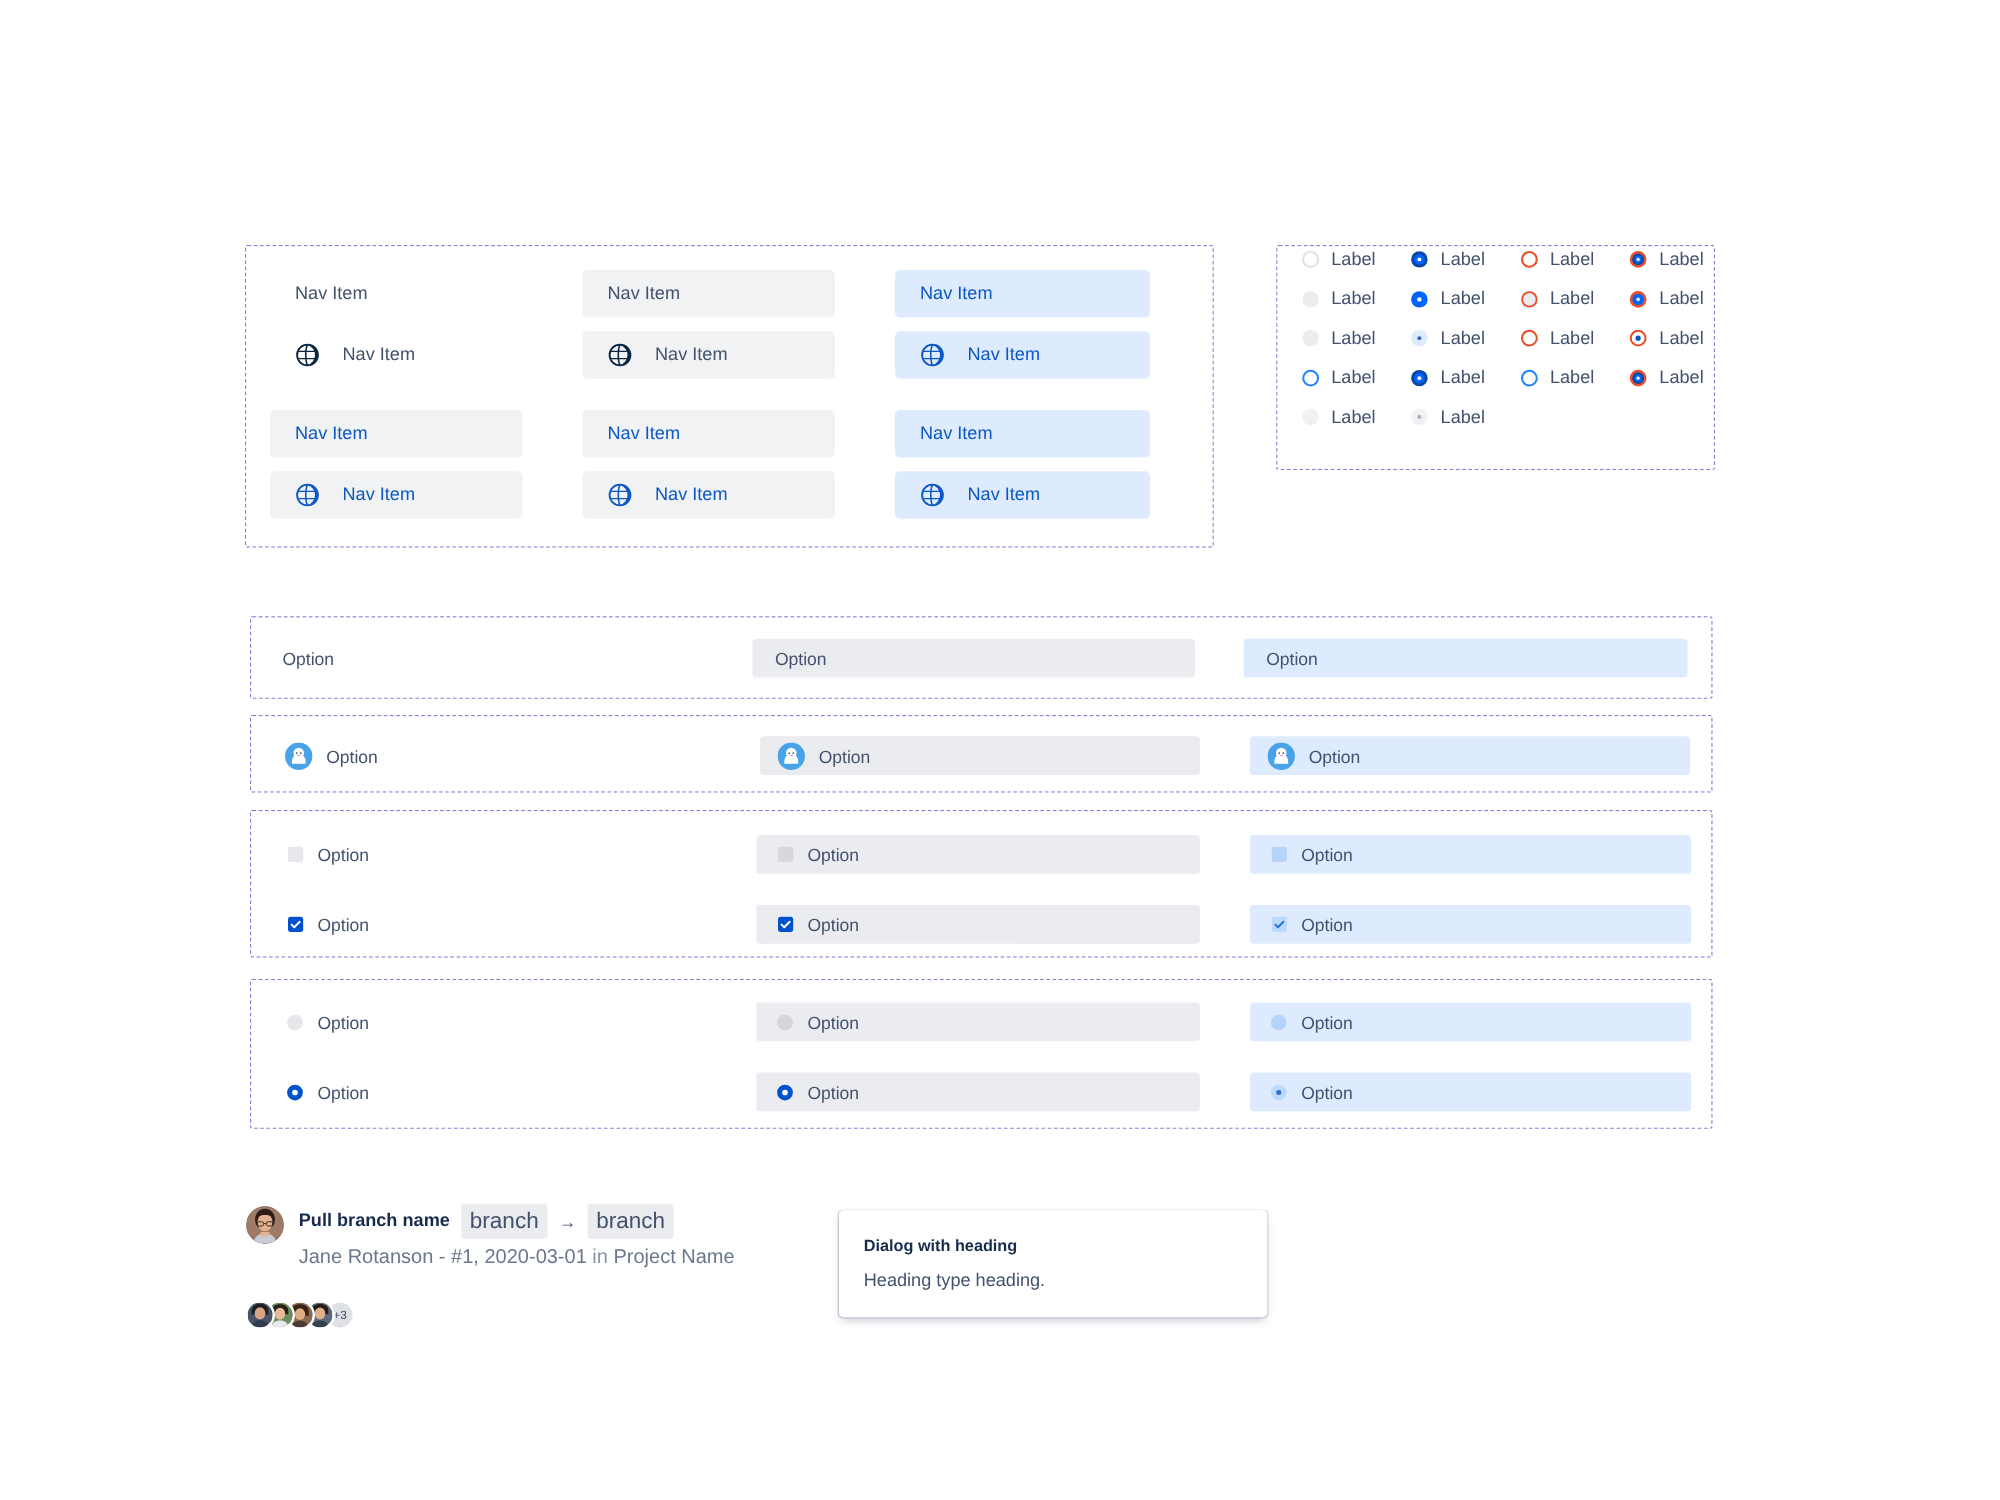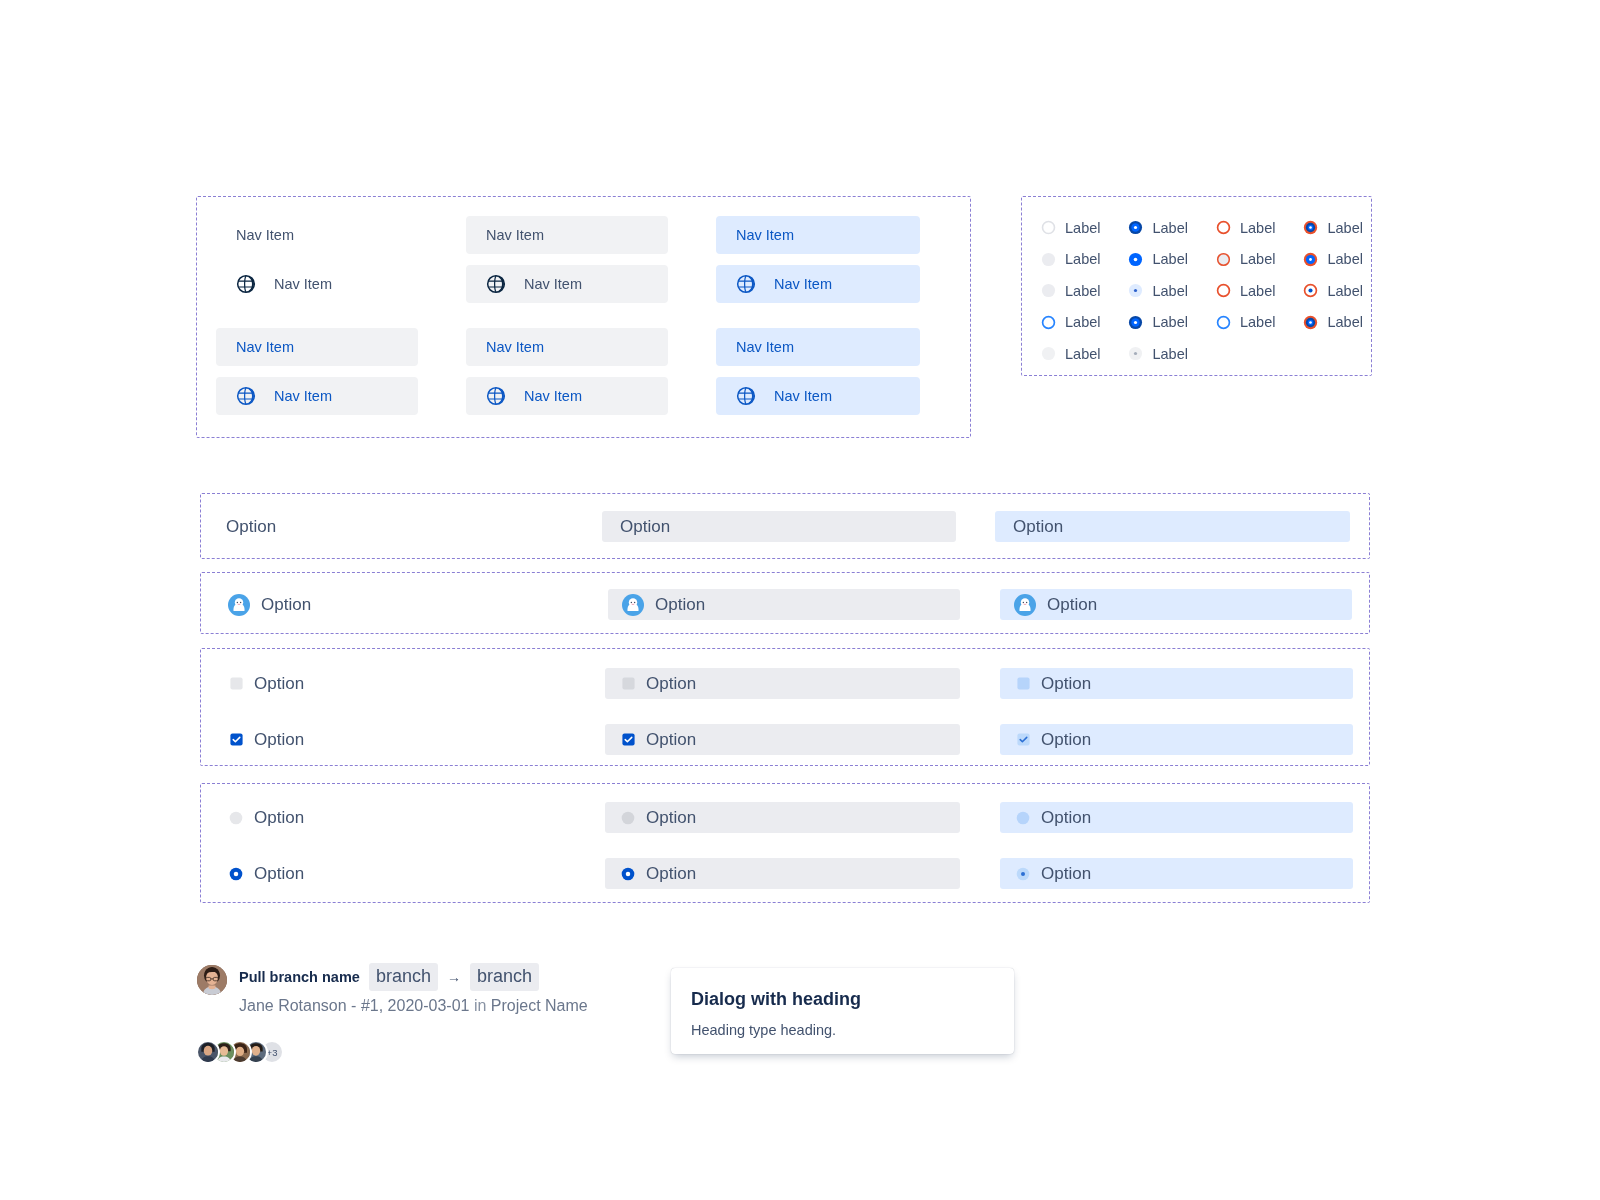--- a/index.html
+++ b/index.html
@@ -68,21 +68,21 @@
   }
   .rdo { width: 15px; height: 15px; flex: 0 0 auto; display: block; }
 
   
   .opt-row {
     position: absolute;
     box-sizing: border-box;
     display: flex;
     align-items: center;
     border-radius: 3px;
-    font-size: 17px;
+    font-size: 14px;
     color: #42526e;
     white-space: nowrap;
   }
   .opt-row .opt-label { line-height: 1; }
   .opt-ico {
     flex: 0 0 auto;
     display: block;
     margin-right: 11px;
   }
 
@@ -142,21 +142,21 @@
   
   .dialog {
     position: absolute;
     background: #ffffff;
     border-radius: 4px;
     box-shadow: 0 0 1px rgba(9,30,66,0.31), 0 4px 8px -2px rgba(9,30,66,0.25);
     box-sizing: border-box;
     padding: 22px 20px 24px 20px;
   }
   .dialog-heading {
-    font-size: 18px;
+    font-size: 13px;
     font-weight: 700;
     color: #172b4d;
     margin: 0 0 15px 0;
     line-height: 1;
   }
   .dialog-body {
     font-size: 14.5px;
     color: #42526e;
     margin: 0;
     line-height: 1;
@@ -240,21 +240,21 @@
       <circle cx="12" cy="12" r="10" fill="none" stroke="#0b57c4" stroke-width="1.8"></circle>
       <path d="M12 2.4c-2.2 3.2-2.2 16 0 19.2" fill="none" stroke="#0b57c4" stroke-width="1.5"></path>
       <path d="M3.2 8.5h17.6M3.2 15.5h17.6" stroke="#0b57c4" stroke-width="1.3" fill="none"></path>
       <path d="M12 2.4a10 10 0 0 1 0 19.2 9 9 0 0 0 0-19.2z" fill="#0b57c4"></path>
     </svg>
     <span class="nav-label">Nav Item</span>
   </div>
 
   <div class="frame" style="left:1021px; top:196px; width:351px; height:180px;"></div>
 
-  <div class="label-grid" style="left:1041px; top:212px;">
+  <div class="label-grid" style="left:1041px; top:192px;">
 
     <div class="label-cell">
       <svg class="rdo" viewBox="0 0 16 16">
         <circle cx="8" cy="8" r="6.4" fill="#ffffff" stroke="#dfe1e6" stroke-width="1.7"></circle>
       </svg>
       <span class="lbl">Label</span>
     </div>
     <div class="label-cell">
       <svg class="rdo" viewBox="0 0 16 16">
         <circle cx="8" cy="8" r="7" fill="#0747a6"></circle>

